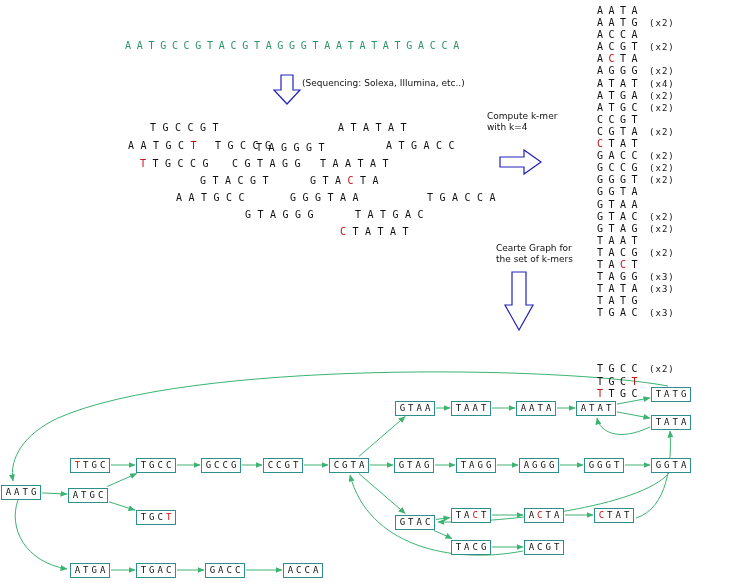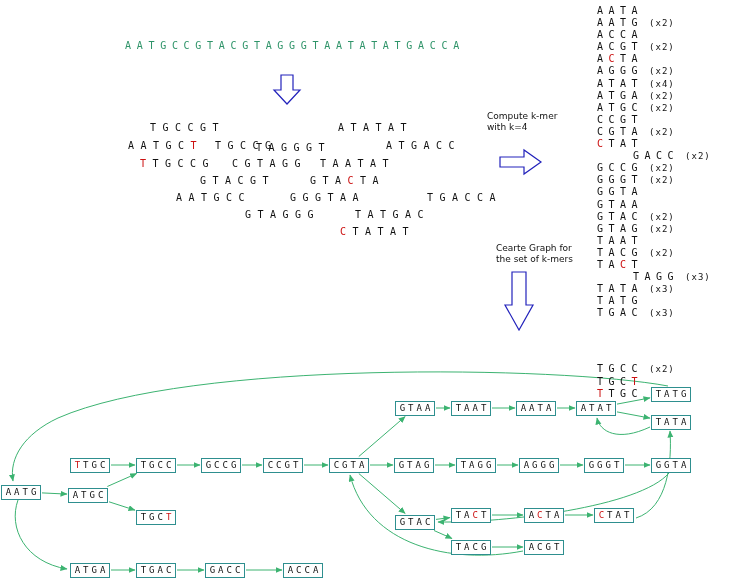--- a/index.html
+++ b/index.html
@@ -67,20 +67,21 @@
       <path d="M 18,500 C 8,528 25,562 67,569" class="edge" marker-end="url(#ah)"></path>
       <path d="M 523,551 C 450,565 368,545 350,475" class="edge" marker-end="url(#ah)"></path>
       <path d="M 636,518 C 668,508 672,462 670,431" class="edge" marker-end="url(#ah)"></path>
       <path d="M 650,427 C 618,442 600,432 597,418" class="edge" marker-end="url(#ah)"></path>
       <path d="M 669,473 C 640,507 505,523 438,522" class="edge" marker-end="url(#ah)"></path>
       <path d="M 668,386 C 560,366 190,360 58,418 C 24,434 9,458 13,481" class="edge" marker-end="url(#ah)"></path>
     </svg>
 
   <div id="seq" style="left: 125px; top: 40px;">AATGCCGTACGTAGGGTAATATATGACCA</div>
 
+  <div class="lbl" style="left:302px;top:78px;">(Sequencing: Solexa, Illumina, etc..)</div>
 
   <div class="lbl" style="left:487px;top:111px;">
     <div>Compute k-mer</div>
     <div>with k=4</div>
   </div>
 
   <div class="lbl" style="left:496px;top:243px;">
     <div>Cearte Graph for</div>
     <div>the set of k-mers</div>
   </div>
@@ -110,21 +111,21 @@
       <div class="krow" style="height: 12.1px;"><span class="km">ACCA</span></div>
       <div class="krow" style="height: 12.1px;"><span class="km">ACGT</span><span class="kc">(x2)</span></div>
       <div class="krow" style="height: 12.1px;"><span class="km">A<span class="r">C</span>TA</span></div>
       <div class="krow" style="height: 12.1px;"><span class="km">AGGG</span><span class="kc">(x2)</span></div>
       <div class="krow" style="height: 12.1px;"><span class="km">ATAT</span><span class="kc">(x4)</span></div>
       <div class="krow" style="height: 12.1px;"><span class="km">ATGA</span><span class="kc">(x2)</span></div>
       <div class="krow" style="height: 12.1px;"><span class="km">ATGC</span><span class="kc">(x2)</span></div>
       <div class="krow" style="height: 12.1px;"><span class="km">CCGT</span></div>
       <div class="krow" style="height: 12.1px;"><span class="km">CGTA</span><span class="kc">(x2)</span></div>
       <div class="krow" style="height: 12.1px;"><span class="km"><span class="r">C</span>TAT</span></div>
-      <div class="krow" style="height: 12.1px; margin-left: 36px;"><span class="km">GACC</span><span class="kc">(x2)</span></div>
+      <div class="krow" style="height: 12.1px;"><span class="km">GACC</span><span class="kc">(x2)</span></div>
       <div class="krow" style="height: 12.1px;"><span class="km">GCCG</span><span class="kc">(x2)</span></div>
       <div class="krow" style="height: 12.1px;"><span class="km">GGGT</span><span class="kc">(x2)</span></div>
       <div class="krow" style="height: 12.1px;"><span class="km">GGTA</span></div>
       <div class="krow" style="height: 12.1px;"><span class="km">GTAA</span></div>
       <div class="krow" style="height: 12.1px;"><span class="km">GTAC</span><span class="kc">(x2)</span></div>
       <div class="krow" style="height: 12.1px;"><span class="km">GTAG</span><span class="kc">(x2)</span></div>
       <div class="krow" style="height: 12.1px;"><span class="km">TAAT</span></div>
       <div class="krow" style="height: 12.1px;"><span class="km">TACG</span><span class="kc">(x2)</span></div>
       <div class="krow" style="height: 12.1px;"><span class="km">TA<span class="r">C</span>T</span></div>
       <div class="krow" style="height: 12.1px; text-align: right;"><span class="km">TAGG</span><span class="kc">(x3)</span></div>

